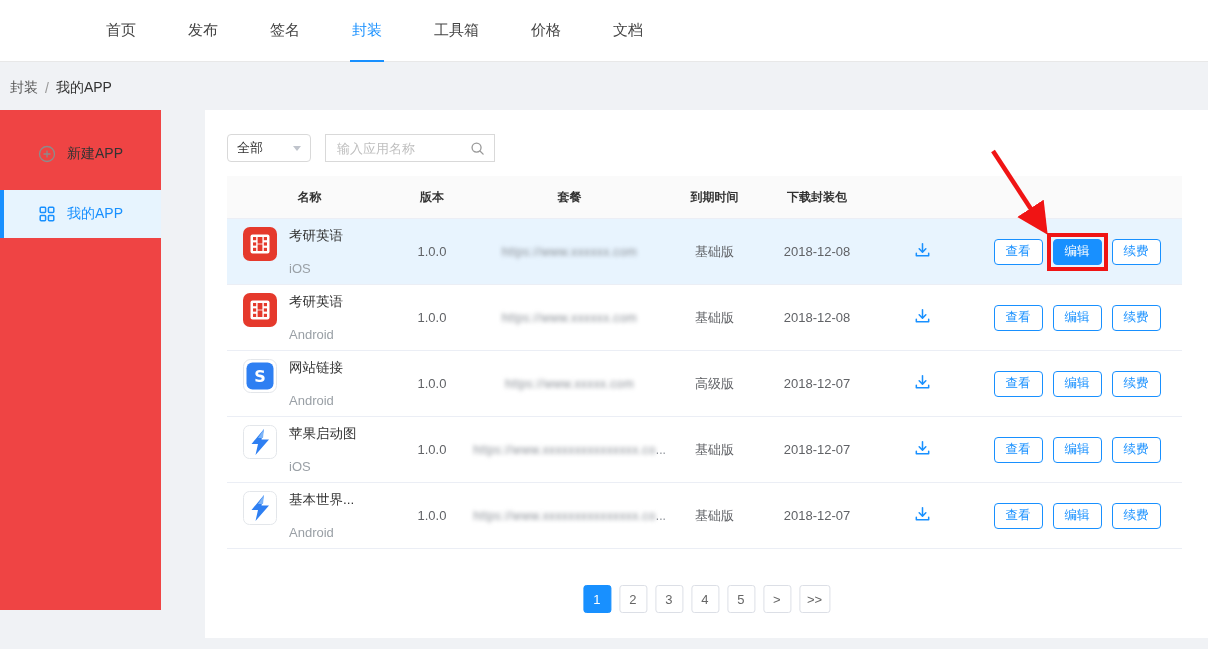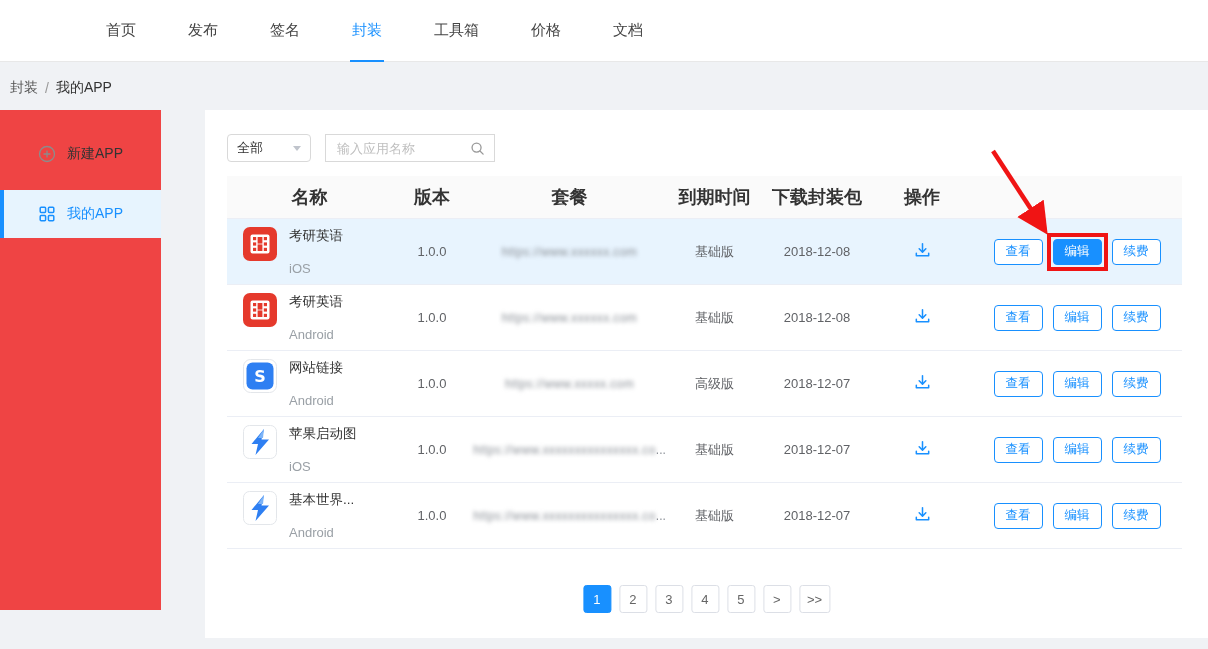--- a/index.html
+++ b/index.html
@@ -35,21 +35,21 @@
   
   .filter-select{position:absolute;left:22px;top:24px;width:84px;height:28px;border:1px solid #d9d9d9;border-radius:4px;background:#fff;display:flex;align-items:center;justify-content:space-between;padding:0 9px;font-size:13px;color:#333;cursor:pointer;}
   .caret{width:0;height:0;border-left:4.5px solid transparent;border-right:4.5px solid transparent;border-top:5.5px solid #c0c4cc;}
   .search-box{position:absolute;left:120px;top:24px;width:170px;height:28px;border:1px solid #d9d9d9;border-radius:0;background:#fff;display:flex;align-items:center;padding:0 9px;}
   .search-box input{border:none;outline:none;flex:1;font-size:13px;color:#333;background:transparent;font-family:inherit;min-width:0;}
   .search-box input::placeholder{color:#bfbfbf;}
   .search-icon{display:flex;align-items:center;cursor:pointer;}
   
   .table{position:absolute;left:22px;top:66px;width:955px;}
   .thead,.trow{display:grid;grid-template-columns:165px 80px 195px 95px 110px 100px 1fr;align-items:center;}
-  .thead{height:43px;background:var(--header-bg);border-bottom:1px solid #ebeef5;font-weight:bold;font-size:18px;color:#333;}
+  .thead{height:43px;background:var(--header-bg);border-bottom:1px solid #ebeef5;font-weight:bold;font-size:12px;color:#333;}
   .th{text-align:center;}
   .trow{height:66px;border-bottom:1px solid #ebeef5;font-size:13px;color:#606266;}
   .trow.highlighted{background:var(--row-highlight);}
   .cell{text-align:center;}
   .name-cell{display:flex;align-items:flex-start;gap:12px;padding-left:16px;text-align:left;}
   .app-icon{width:34px;height:34px;flex:0 0 34px;display:flex;}
   .app-name{font-size:13.5px;color:#333;}
   .app-platform{font-size:13px;color:#9aa0a6;margin-top:16px;}
   .url-blur{filter:blur(2.3px);color:#8a8f96;font-size:12px;letter-spacing:.4px;}
   .url-suffix{color:#8a8f96;font-size:12px;}
@@ -127,21 +127,20 @@
     </span>
   </div>
 
   <div class="table">
     <div class="thead">
         <div class="th">名称</div>
         <div class="th">版本</div>
         <div class="th">套餐</div>
         <div class="th">到期时间</div>
         <div class="th">下载封装包</div>
-        <div class="th">操作</div>
       </div>
     <div>
         <div class="trow highlighted">
           <div class="cell name-cell">
             <span class="app-icon">
               <svg viewBox="0 0 34 34" width="34" height="34">
                 <rect width="34" height="34" rx="7" fill="#e5392c"></rect>
                 <rect x="7.5" y="7.5" width="19" height="19" rx="2" fill="#fff"></rect>
                 <g fill="#e5392c">
                   <rect x="10" y="10" width="3.2" height="3.2"></rect>

